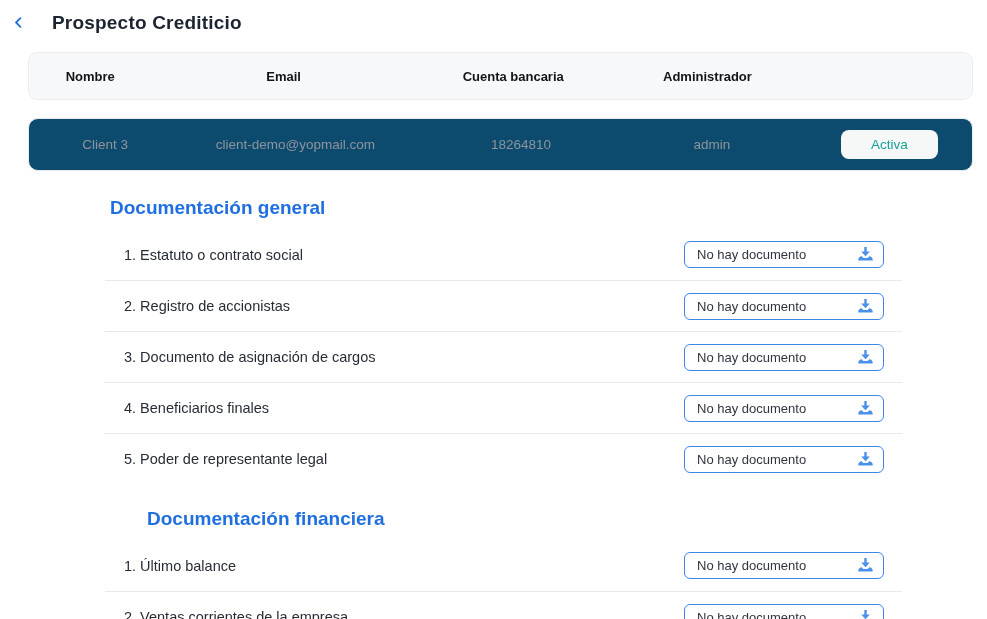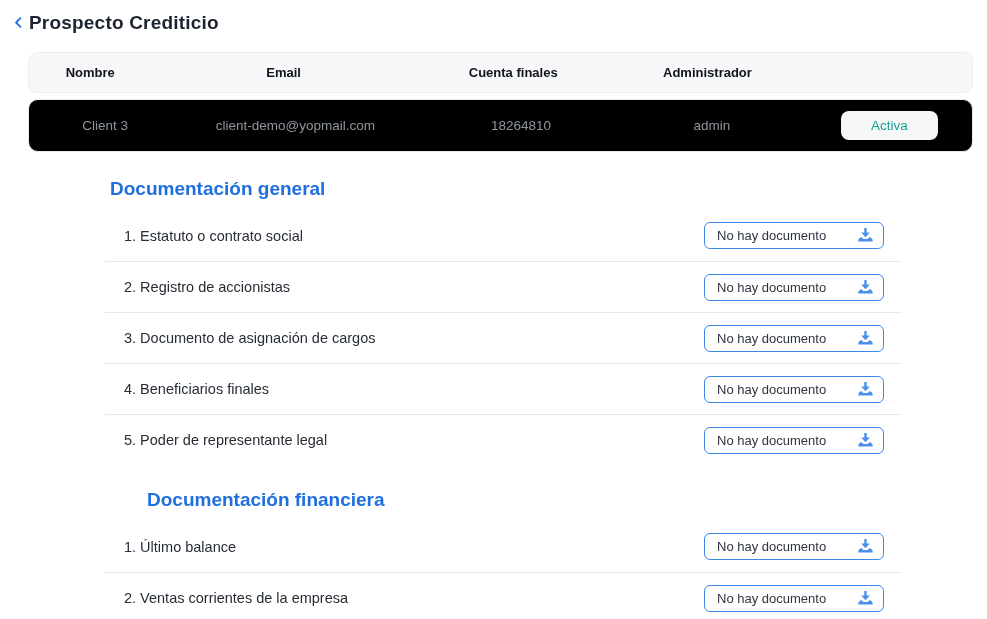--- a/index.html
+++ b/index.html
@@ -1,42 +1,42 @@
 <!DOCTYPE html>
 <html><head>
 <meta charset="utf-8">
 <style>
   * { margin:0; padding:0; box-sizing:border-box; }
   html,body { width:987px; height:619px; background:#ffffff; overflow:hidden;
     font-family:"Liberation Sans","DejaVu Sans",sans-serif; }
 
   
-  .page-header { display:flex; align-items:center; gap:3px; padding:11px 0 0 10px; height:34px; }
+  .page-header { display:flex; align-items:center; gap:26px; padding:11px 0 0 10px; height:34px; }
   .back-chevron { width:16px; height:16px; display:flex; align-items:center; justify-content:center; cursor:pointer; }
   .page-title { font-size:19px; font-weight:600; color:#1c2431; letter-spacing:.2px; }
 
   
   .table-wrap { margin:18px 0 0 28px; width:945px; }
   .tgrid { display:grid; grid-template-columns:13% 28% 20.7% 20.5% 17.8%; align-items:center; text-align:center; }
-  .table-header { background:#f7f8f9; border:1px solid #ebedf0; border-radius:10px; height:41px;
-    font-size:13px; font-weight:700; color:#111419; margin-bottom:6px; }
-  .table-row { background:#000000; border:1px solid #e8eaee; border-radius:10px; height:53px;
+  .table-header { background:#f7f8f9; border:1px solid #ebedf0; border-radius:10px; height:48px;
+    font-size:13px; font-weight:700; color:#111419; margin-bottom:18px; }
+  .table-row { background:#0c4a6e; border:1px solid #e8eaee; border-radius:10px; height:53px;
     font-size:13.5px; color:#8e959d;padding-left:16px; }
   .status-badge { display:inline-block; background:#f5f8f7; color:#16a296; font-size:13.5px;
     padding:7px 30px; border-radius:8px; }
 
   
   .content { margin-left:105px; width:797px; }
   .section-title { color:#1f6fe0; font-size:19px; font-weight:700; margin-top:26px; margin-bottom:10px; padding-left:5px; }
   .section-title.second { margin-top:24px;margin-left:37px; }
   .doc-row { display:flex; align-items:center; justify-content:space-between;
     height:51px; padding-left:19px; padding-right:18px; }
   .doc-row + .doc-row { border-top:1px solid #e7e9eb; }
   .doc-label { font-size:14.5px; color:#272d36; }
-  .doc-btn { width:180px; height:27px; background:#ffffff; border:1px solid #3d87e9; border-radius:6px;
+  .doc-btn { width:200px; height:27px; background:#ffffff; border:1px solid #3d87e9; border-radius:6px;
     display:flex; align-items:center; justify-content:space-between; padding:0 9px 0 12px;
     font-size:13px; color:#2f3540; cursor:pointer; }
   .doc-btn .lbl { white-space:nowrap; }
   .dl-icon { width:17px; height:15px; display:block; }
 </style>
 </head>
 <body>
 
 <div class="page-header">
   <span class="back-chevron">
@@ -44,21 +44,21 @@
         <path d="M15.5 4 L7.5 12 L15.5 20"></path>
       </svg>
   </span>
   <span class="page-title">Prospecto Crediticio</span>
 </div>
 
 <div class="table-wrap">
   <div class="table-header tgrid">
     <div>Nombre</div>
     <div>Email</div>
-    <div>Cuenta finales</div>
+    <div>Cuenta bancaria</div>
     <div>Administrador</div>
   </div>
   <div class="table-row tgrid">
     <div>Client 3</div>
     <div>client-demo@yopmail.com</div>
     <div>18264810</div>
     <div>admin</div>
     <div>
       <span class="status-badge">Activa</span>
     </div>

